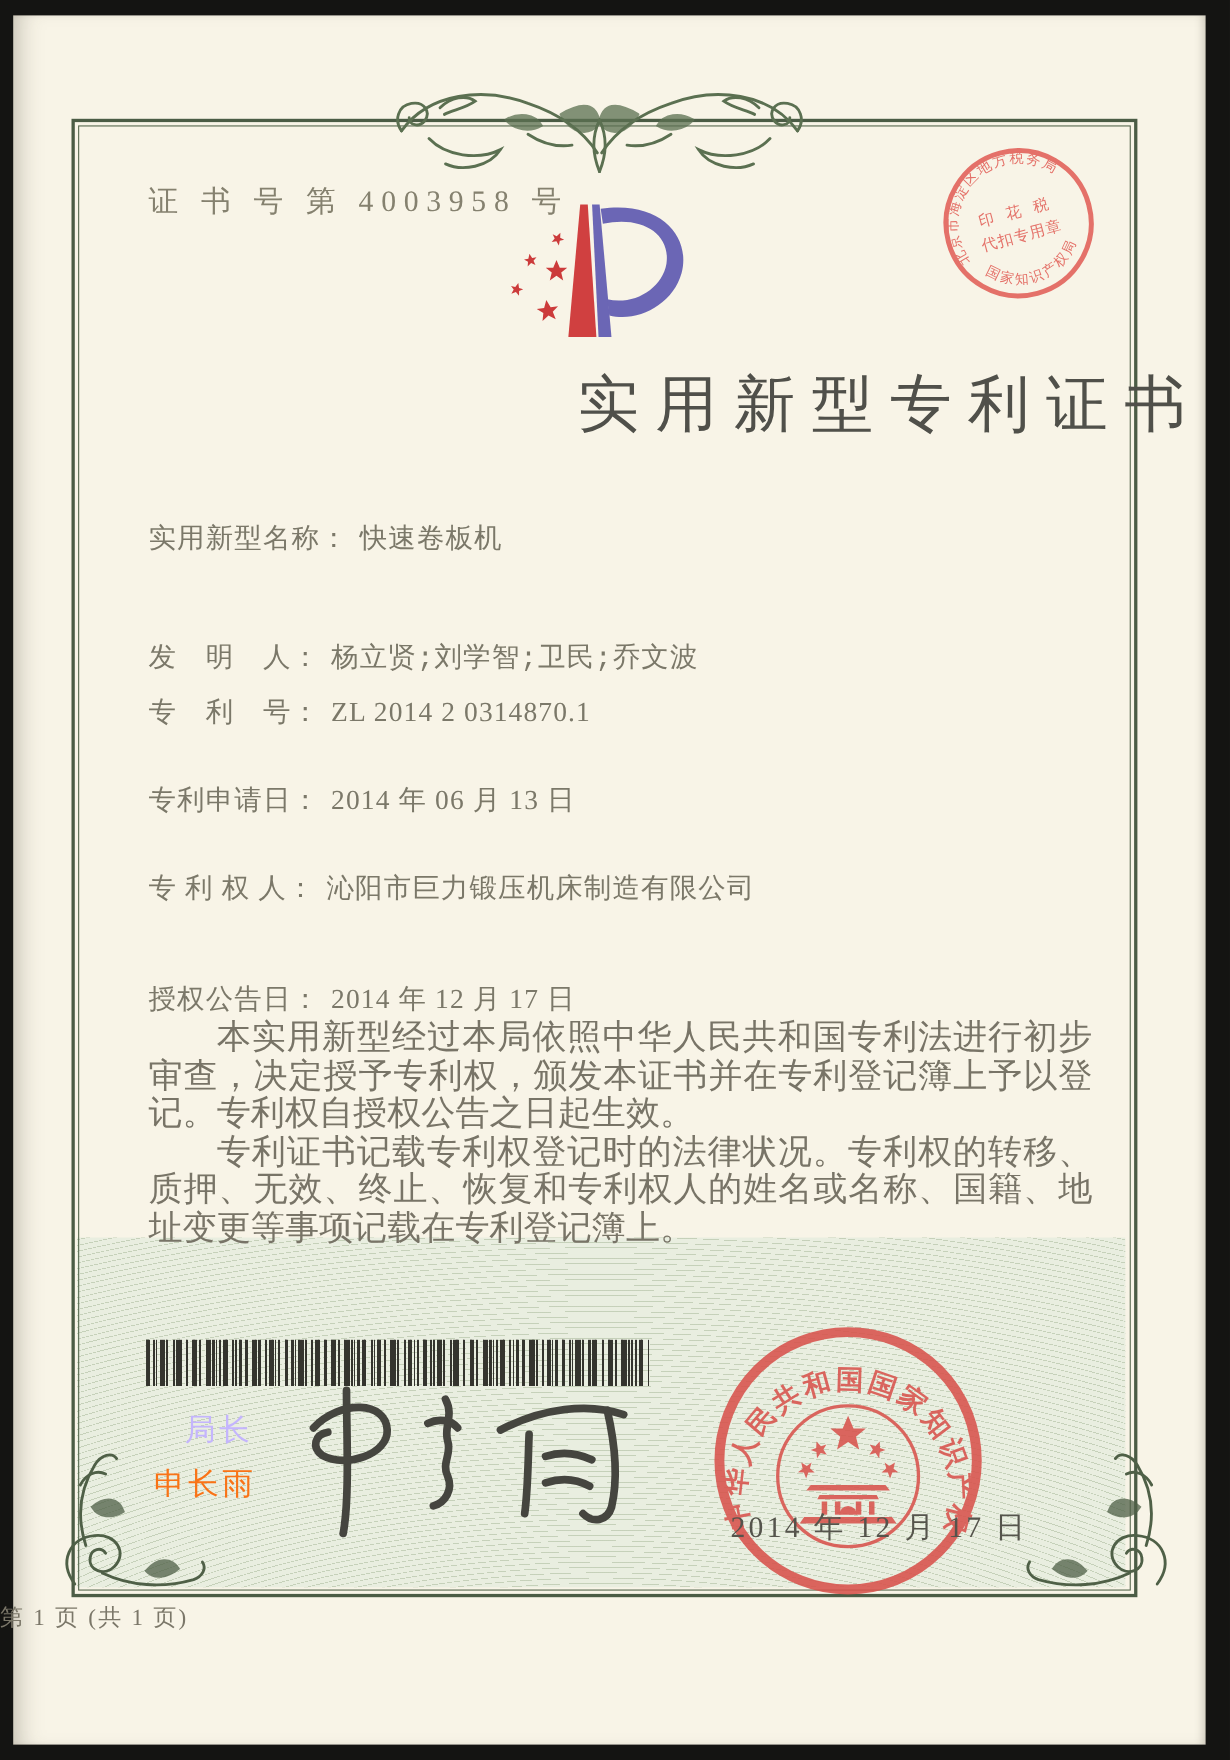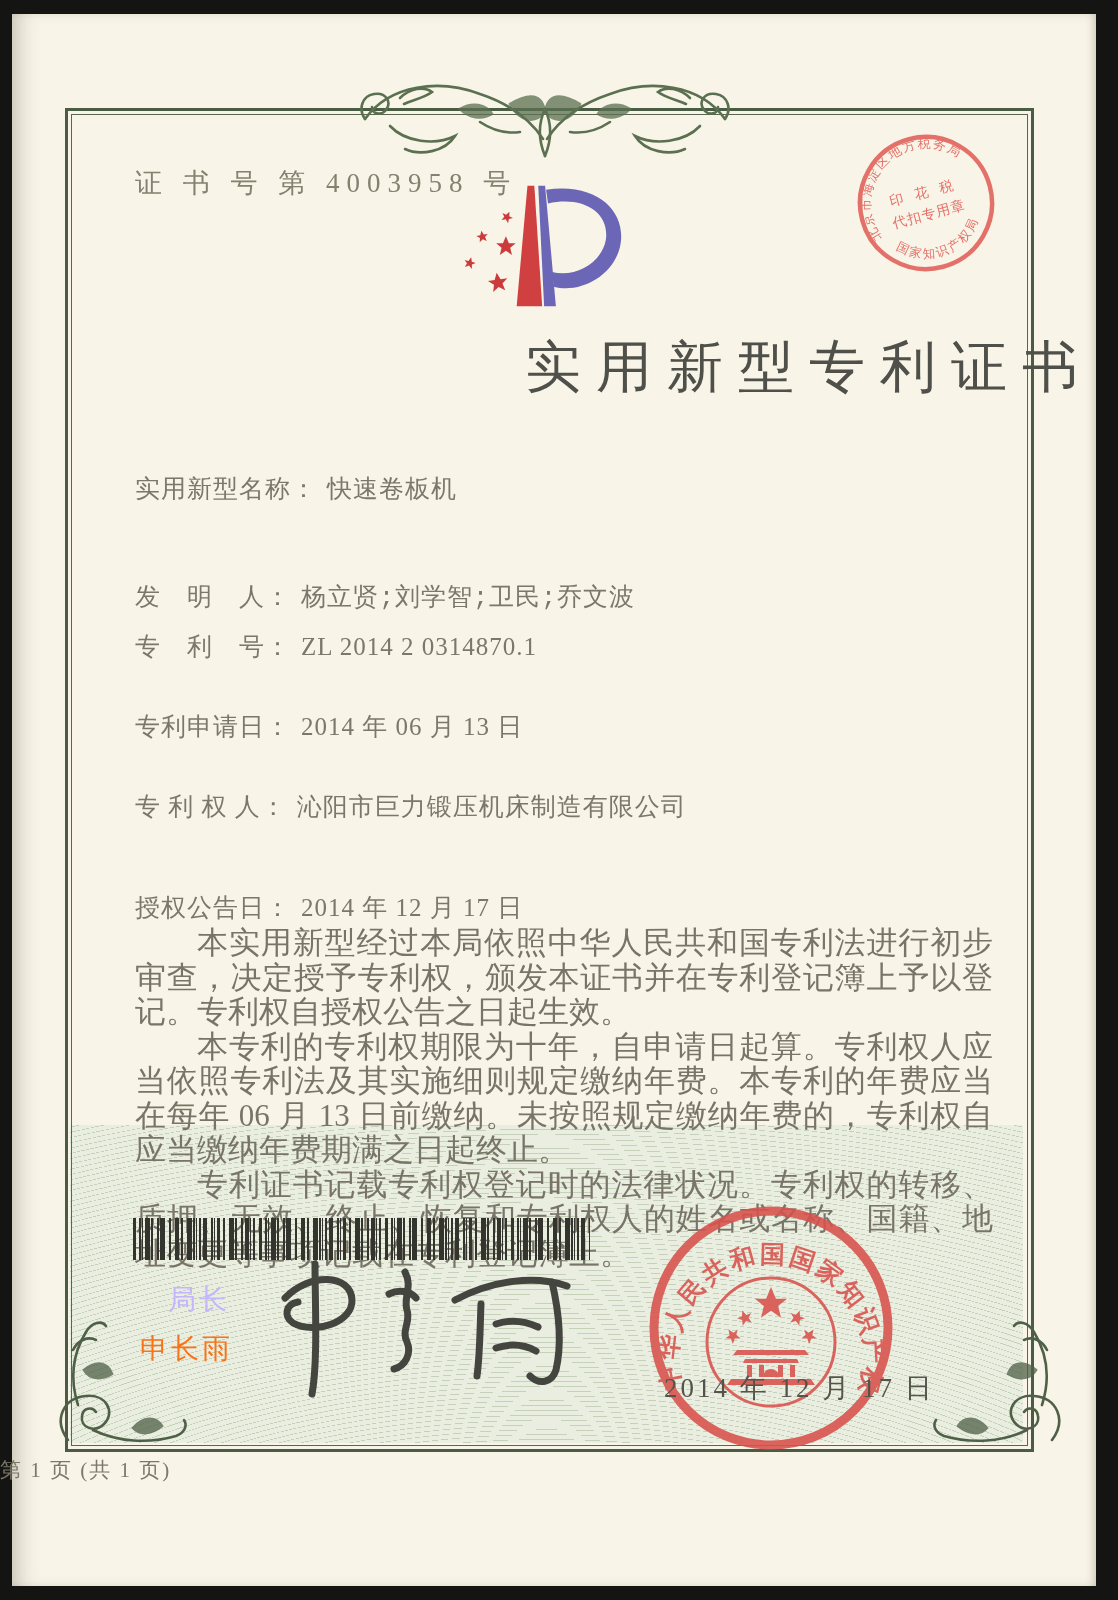--- a/index.html
+++ b/index.html
@@ -140,21 +140,20 @@
   </div>
   <div id="f4" class="txt field">
     <span>专 利 权 人：</span><span class="fval">沁阳市巨力锻压机床制造有限公司</span>
   </div>
   <div id="f5" class="txt field">
     <span>授权公告日：</span><span class="fval">2014 年 12 月 17 日</span>
   </div>
 
   <div id="paras" class="txt">
     <p>本实用新型经过本局依照中华人民共和国专利法进行初步审查，决定授予专利权，颁发本证书并在专利登记簿上予以登记。专利权自授权公告之日起生效。</p>
-    <p>本专利的专利权期限为十年，自申请日起算。专利权人应当依照专利法及其实施细则规定缴纳年费。本专利的年费应当在每年 06 月 13 日前缴纳。未按照规定缴纳年费的，专利权自应当缴纳年费期满之日起终止。</p>
     <p>专利证书记载专利权登记时的法律状况。专利权的转移、质押、无效、终止、恢复和专利权人的姓名或名称、国籍、地址变更等事项记载在专利登记簿上。</p>
   </div>
 
   <div id="barcode"></div>
 
   <div id="role" class="txt">局长</div>
   <div id="oname" class="txt">申长雨</div>
 
   <svg id="sigsvg" width="330" height="170" viewBox="0 0 330 170">
     <g stroke="#45453f" stroke-width="7" fill="none" stroke-linecap="round" stroke-linejoin="round">

